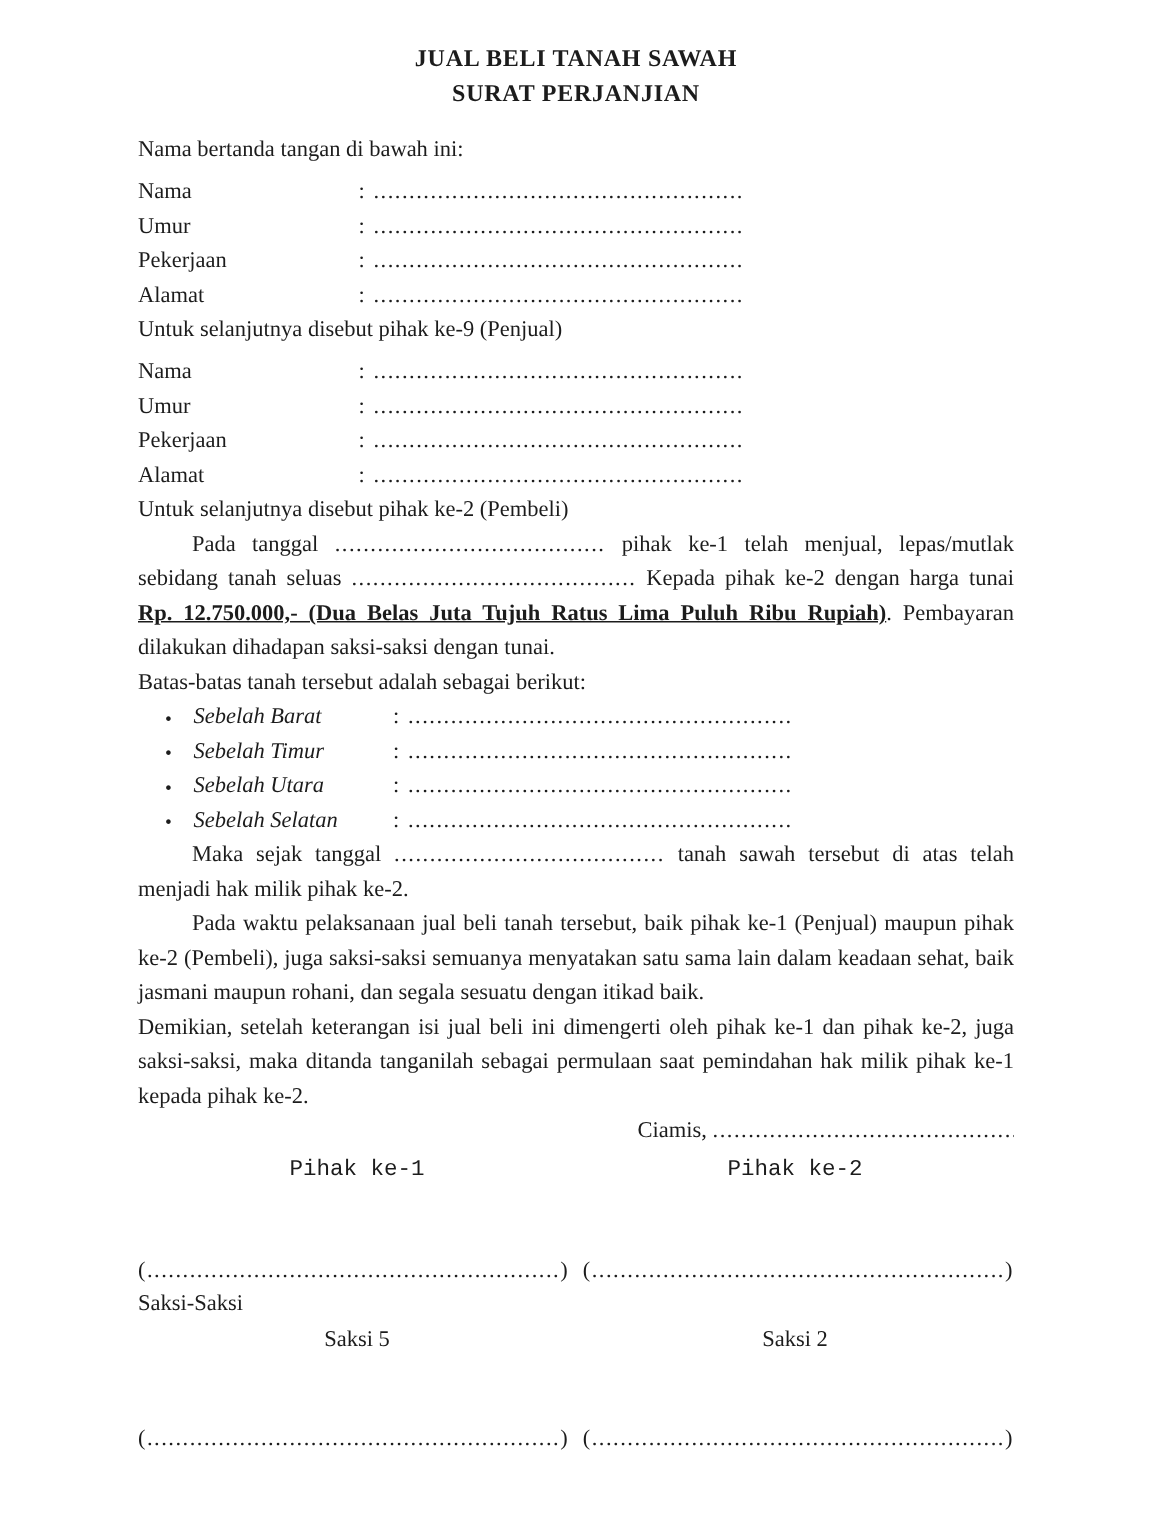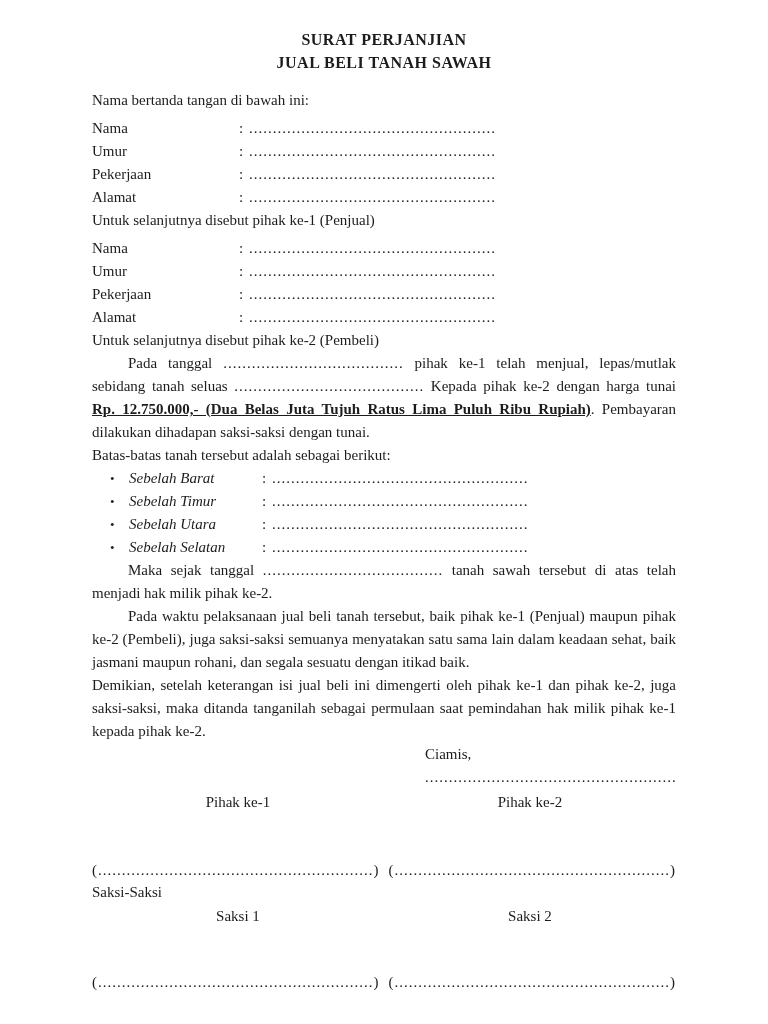--- a/index.html
+++ b/index.html
@@ -32,44 +32,44 @@
   .indent { text-indent:36px; }
   .dots { letter-spacing:1px; }
   b.price { font-weight:bold;text-decoration:underline; }
 
   .boundaries { }
   .boundary-row { display:flex; padding-left:18px; }
   .bullet { width:19px; flex:none; font-size:13px; }
   .blabel { width:133px; flex:none;font-style:italic; }
   .bvalue { width:266px; flex:none; overflow:hidden; white-space:nowrap; letter-spacing:1px; }
 
-  .place-line { display:flex; margin-top:0px; padding-left:333px;flex-direction:column; }
+  .place-line { display:flex; margin-top:0px; padding-left:333px; }
   .place-label { flex:none; white-space:pre; }
   .dotfill { flex:1; overflow:hidden; white-space:nowrap; letter-spacing:1px; }
 
-  .party-row { display:flex; margin-top:2px; }
+  .party-row { display:flex; margin-top:2px;font-family:Liberation Mono, monospace; }
   .half { width:50%; text-align:center; }
 
   .sig-row { display:flex; justify-content:space-between; margin-top:45px; white-space:nowrap; }
   .sig-line { letter-spacing:1px; }
 
   .witness-heading { line-height:20px; }
   .witness-row { display:flex; margin-top:3px; }
 
   .sig-row-bottom { display:flex; justify-content:space-between; margin-top:43px; white-space:nowrap; }
 </style>
 </head>
 <body>
 
 <div class="page">
   <div class="content">
 
     <div class="title-block">
+      <span class="title-line">JUAL BELI TANAH SAWAH</span>
       <span class="title-line">SURAT PERJANJIAN</span>
-      <span class="title-line">JUAL BELI TANAH SAWAH</span>
     </div>
 
     <div class="intro">Nama bertanda tangan di bawah ini:</div>
 
     <div class="fields">
       <div class="field-row">
         <span class="flabel">Nama</span>
         <span class="fvalue">: ................................................................................</span>
       </div>
       <div class="field-row">
@@ -79,21 +79,21 @@
       <div class="field-row">
         <span class="flabel">Pekerjaan</span>
         <span class="fvalue">: ................................................................................</span>
       </div>
       <div class="field-row">
         <span class="flabel">Alamat</span>
         <span class="fvalue">: ................................................................................</span>
       </div>
     </div>
 
-    <div class="party-note">Untuk selanjutnya disebut pihak ke-1 (Penjual)</div>
+    <div class="party-note">Untuk selanjutnya disebut pihak ke-9 (Penjual)</div>
 
     <div class="fields">
       <div class="field-row">
         <span class="flabel">Nama</span>
         <span class="fvalue">: ................................................................................</span>
       </div>
       <div class="field-row">
         <span class="flabel">Umur</span>
         <span class="fvalue">: ................................................................................</span>
       </div>
@@ -157,21 +157,21 @@
     </div>
 
     <div class="sig-row">
       <span class="sig-line">(..........................................................)</span>
       <span class="sig-line">(..........................................................)</span>
     </div>
 
     <div class="witness-heading">Saksi-Saksi</div>
 
     <div class="witness-row">
-      <div class="half">Saksi 1</div>
+      <div class="half">Saksi 5</div>
       <div class="half">Saksi 2</div>
     </div>
 
     <div class="sig-row-bottom">
       <span class="sig-line">(..........................................................)</span>
       <span class="sig-line">(..........................................................)</span>
     </div>
 
   </div>
 </div>

